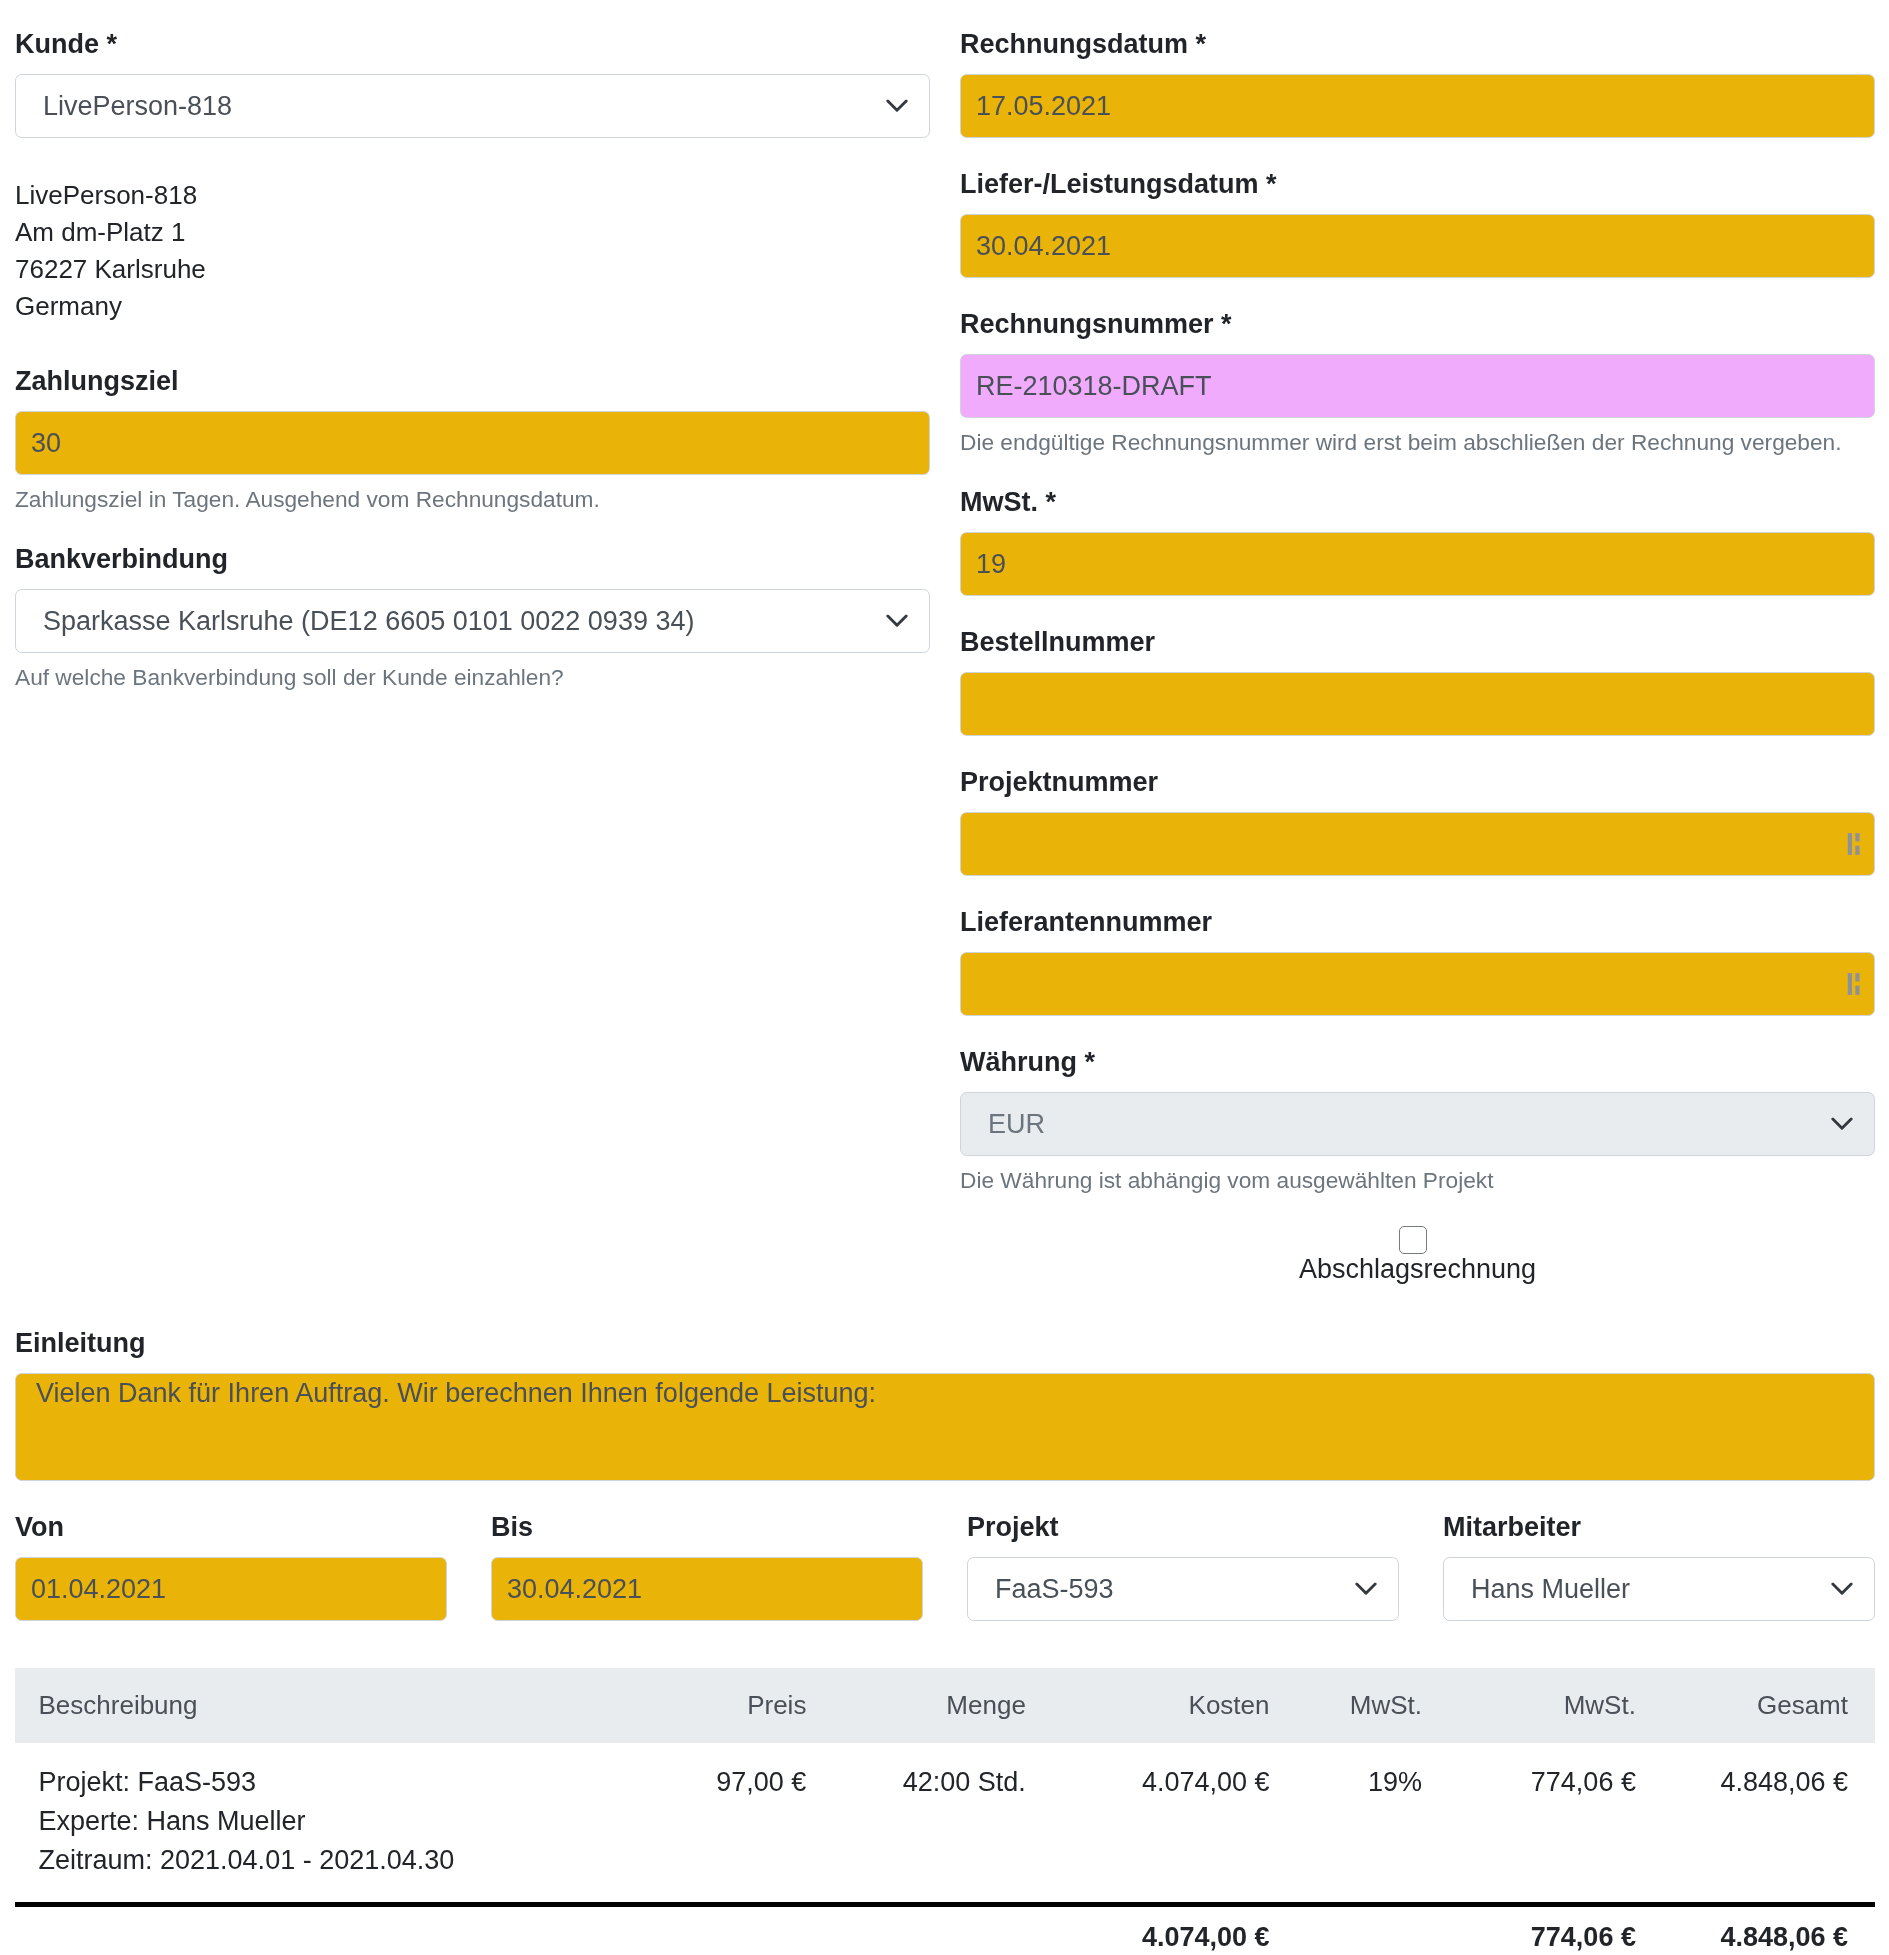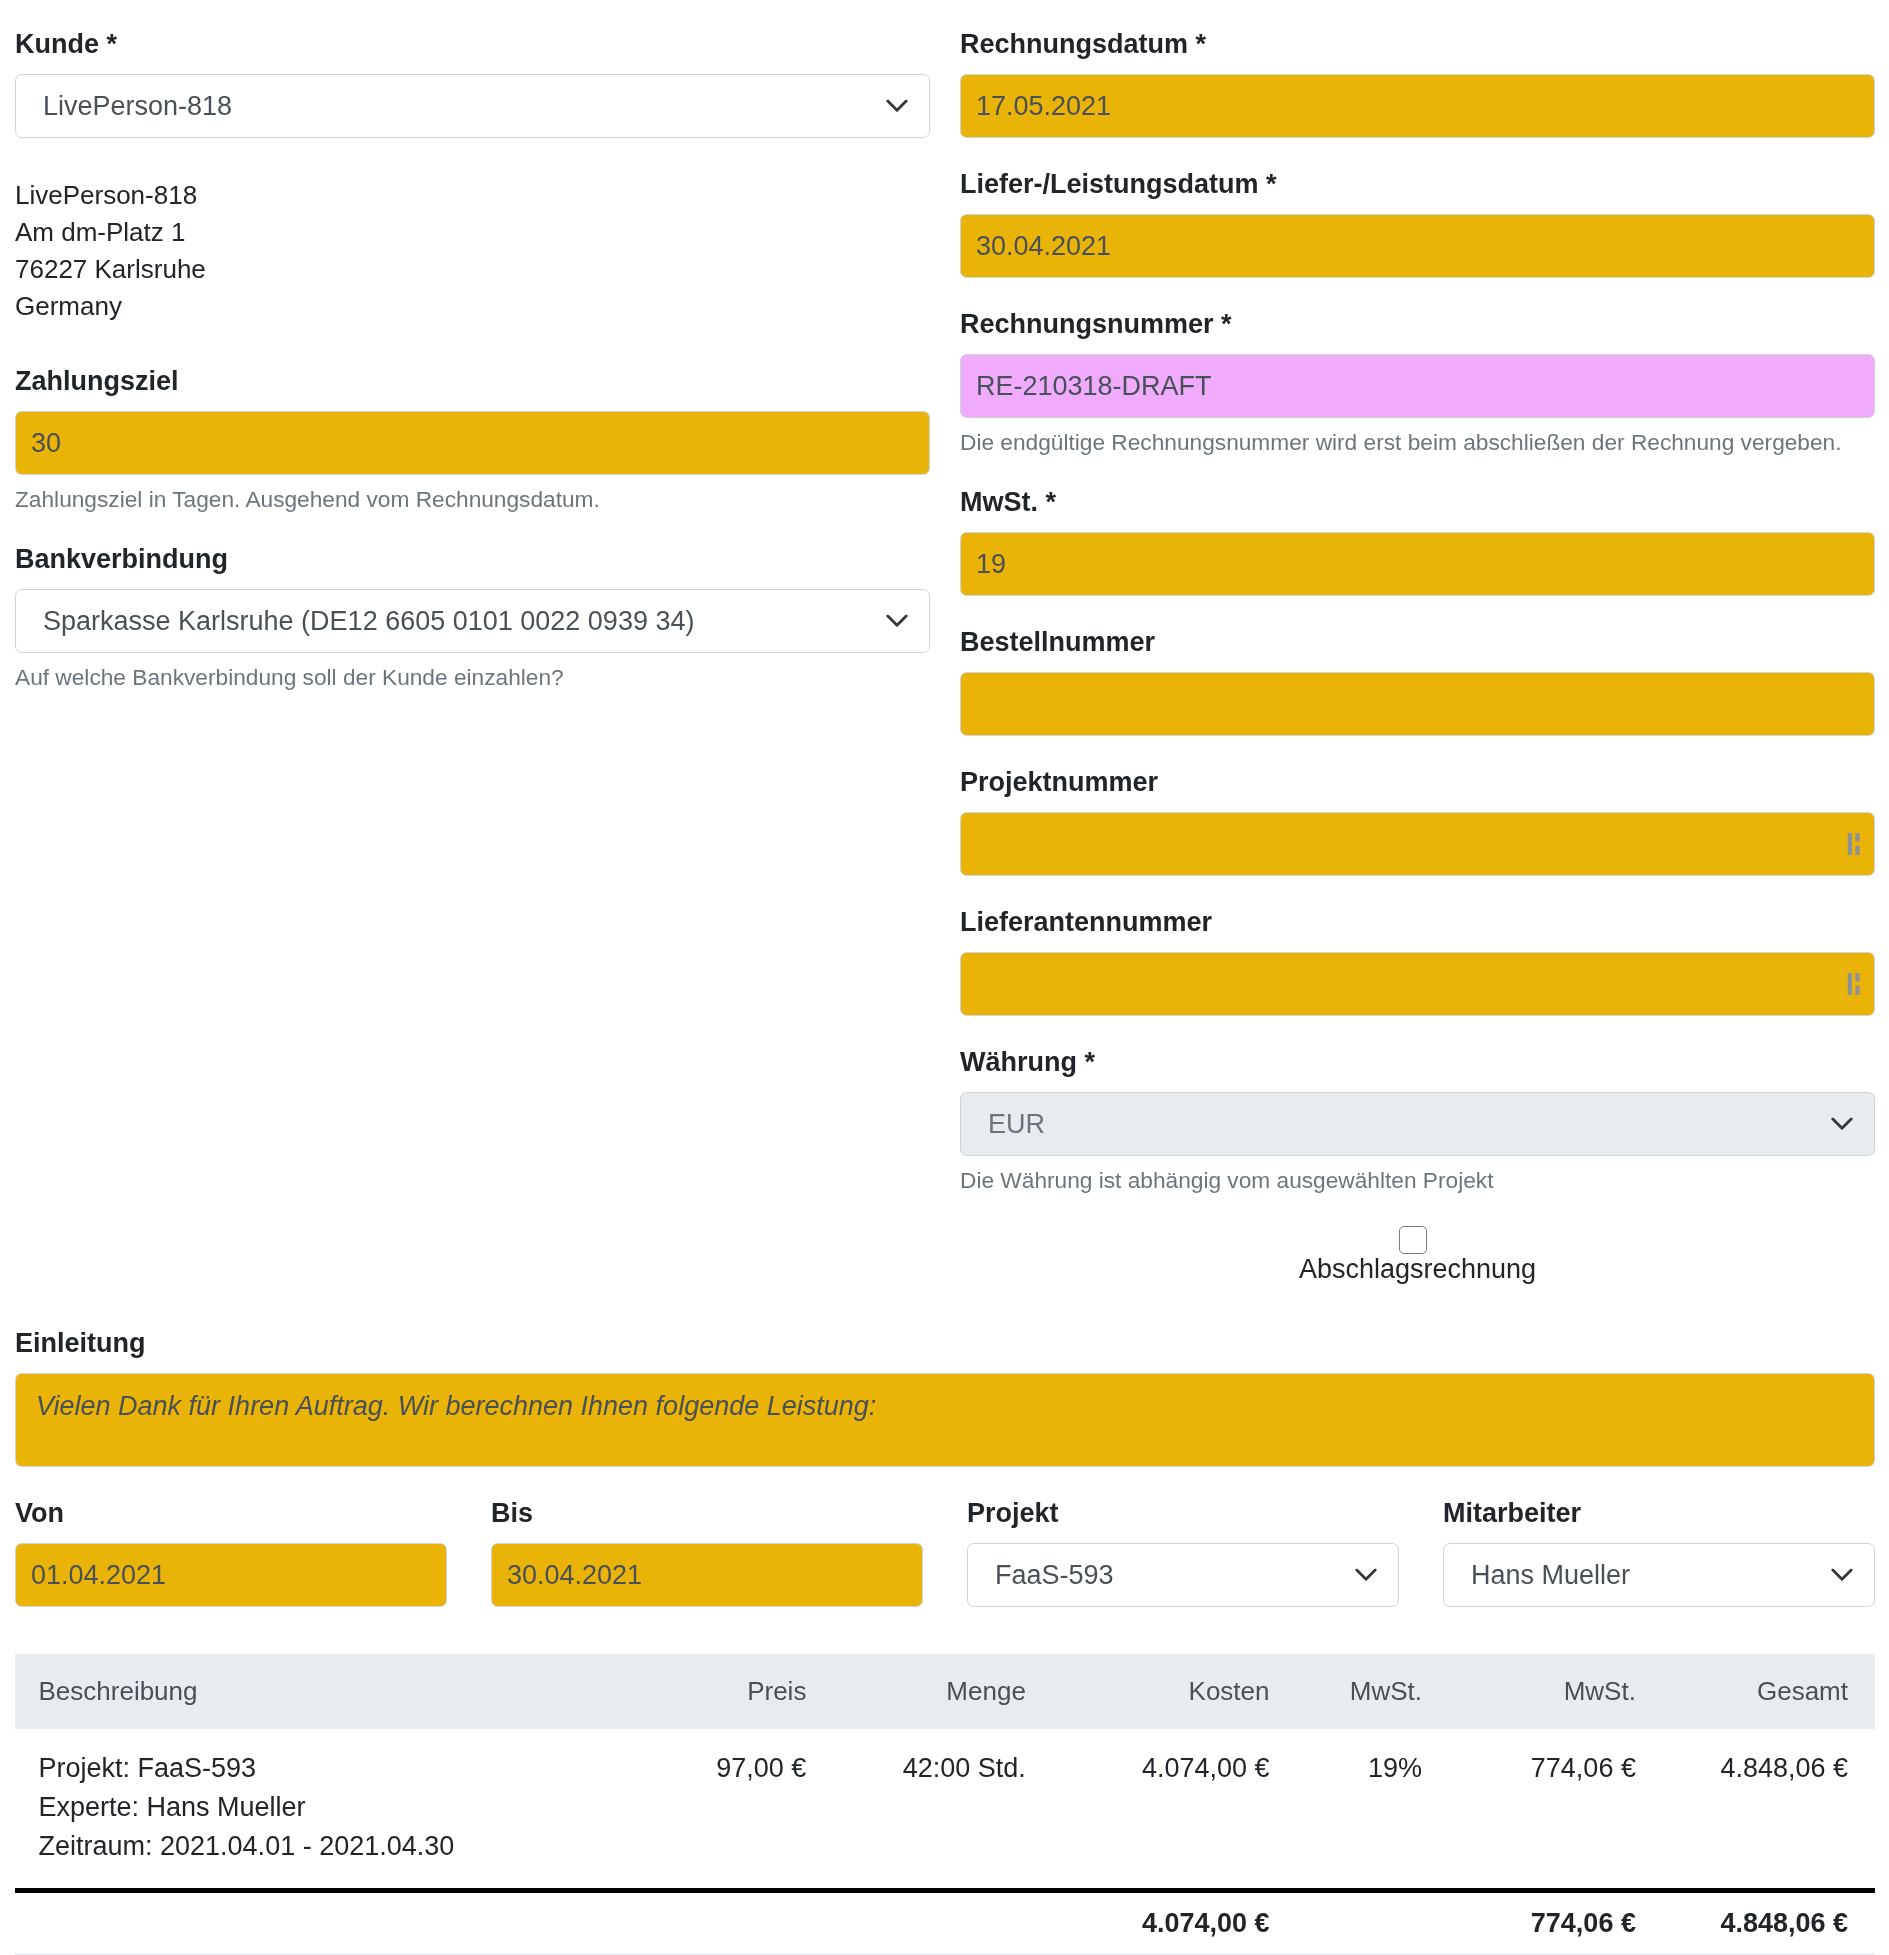--- a/index.html
+++ b/index.html
@@ -47,21 +47,21 @@
 
   .checkrow { display:flex; align-items:center; margin-top:5px;flex-direction:column; }
   .cb {
     appearance:none; -webkit-appearance:none;
     width:28px; height:28px; margin:0 11.7px 0 1.7px;
     border:1.7px solid #757b81; border-radius:5px; background:#fff;
   }
   .cb-label { font-size:27px; color:#212529; }
 
   .section-einleitung { margin-top:44px; }
-  textarea.ctl { height:94px; padding:15px 20px; line-height:35px; resize:none; overflow:hidden;font-style:italic; }
+  textarea.ctl { height:108px; padding:2px 20px; line-height:35px; resize:none; overflow:hidden; }
 
   table.items { width:100%; border-collapse:collapse; table-layout:fixed; margin-top:47px; }
   .items thead th {
     background:#e9ecef; color:#495057; font-weight:400; font-size:26px;
     text-align:right; vertical-align:middle; padding:22px 27px 22px 0;
   }
   .items th.desc, .items td.desc { text-align:left; padding-left:23.5px; padding-right:8.4px; }
   .items tbody td {
     color:#212529; font-size:27px; vertical-align:top; text-align:right;
     padding:20px 27px 22px 0; line-height:39px;

